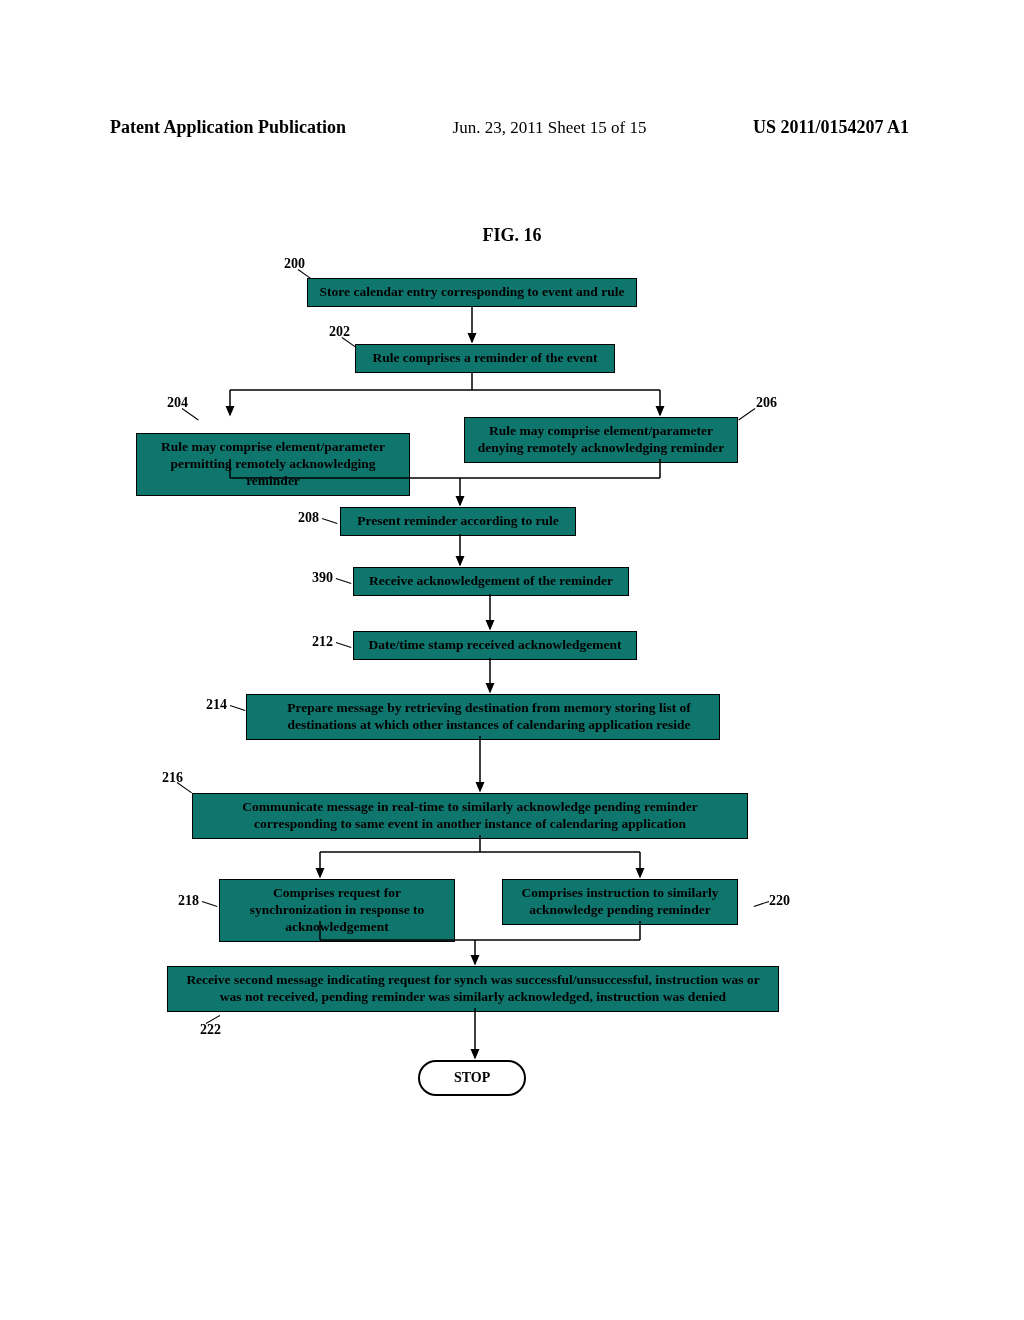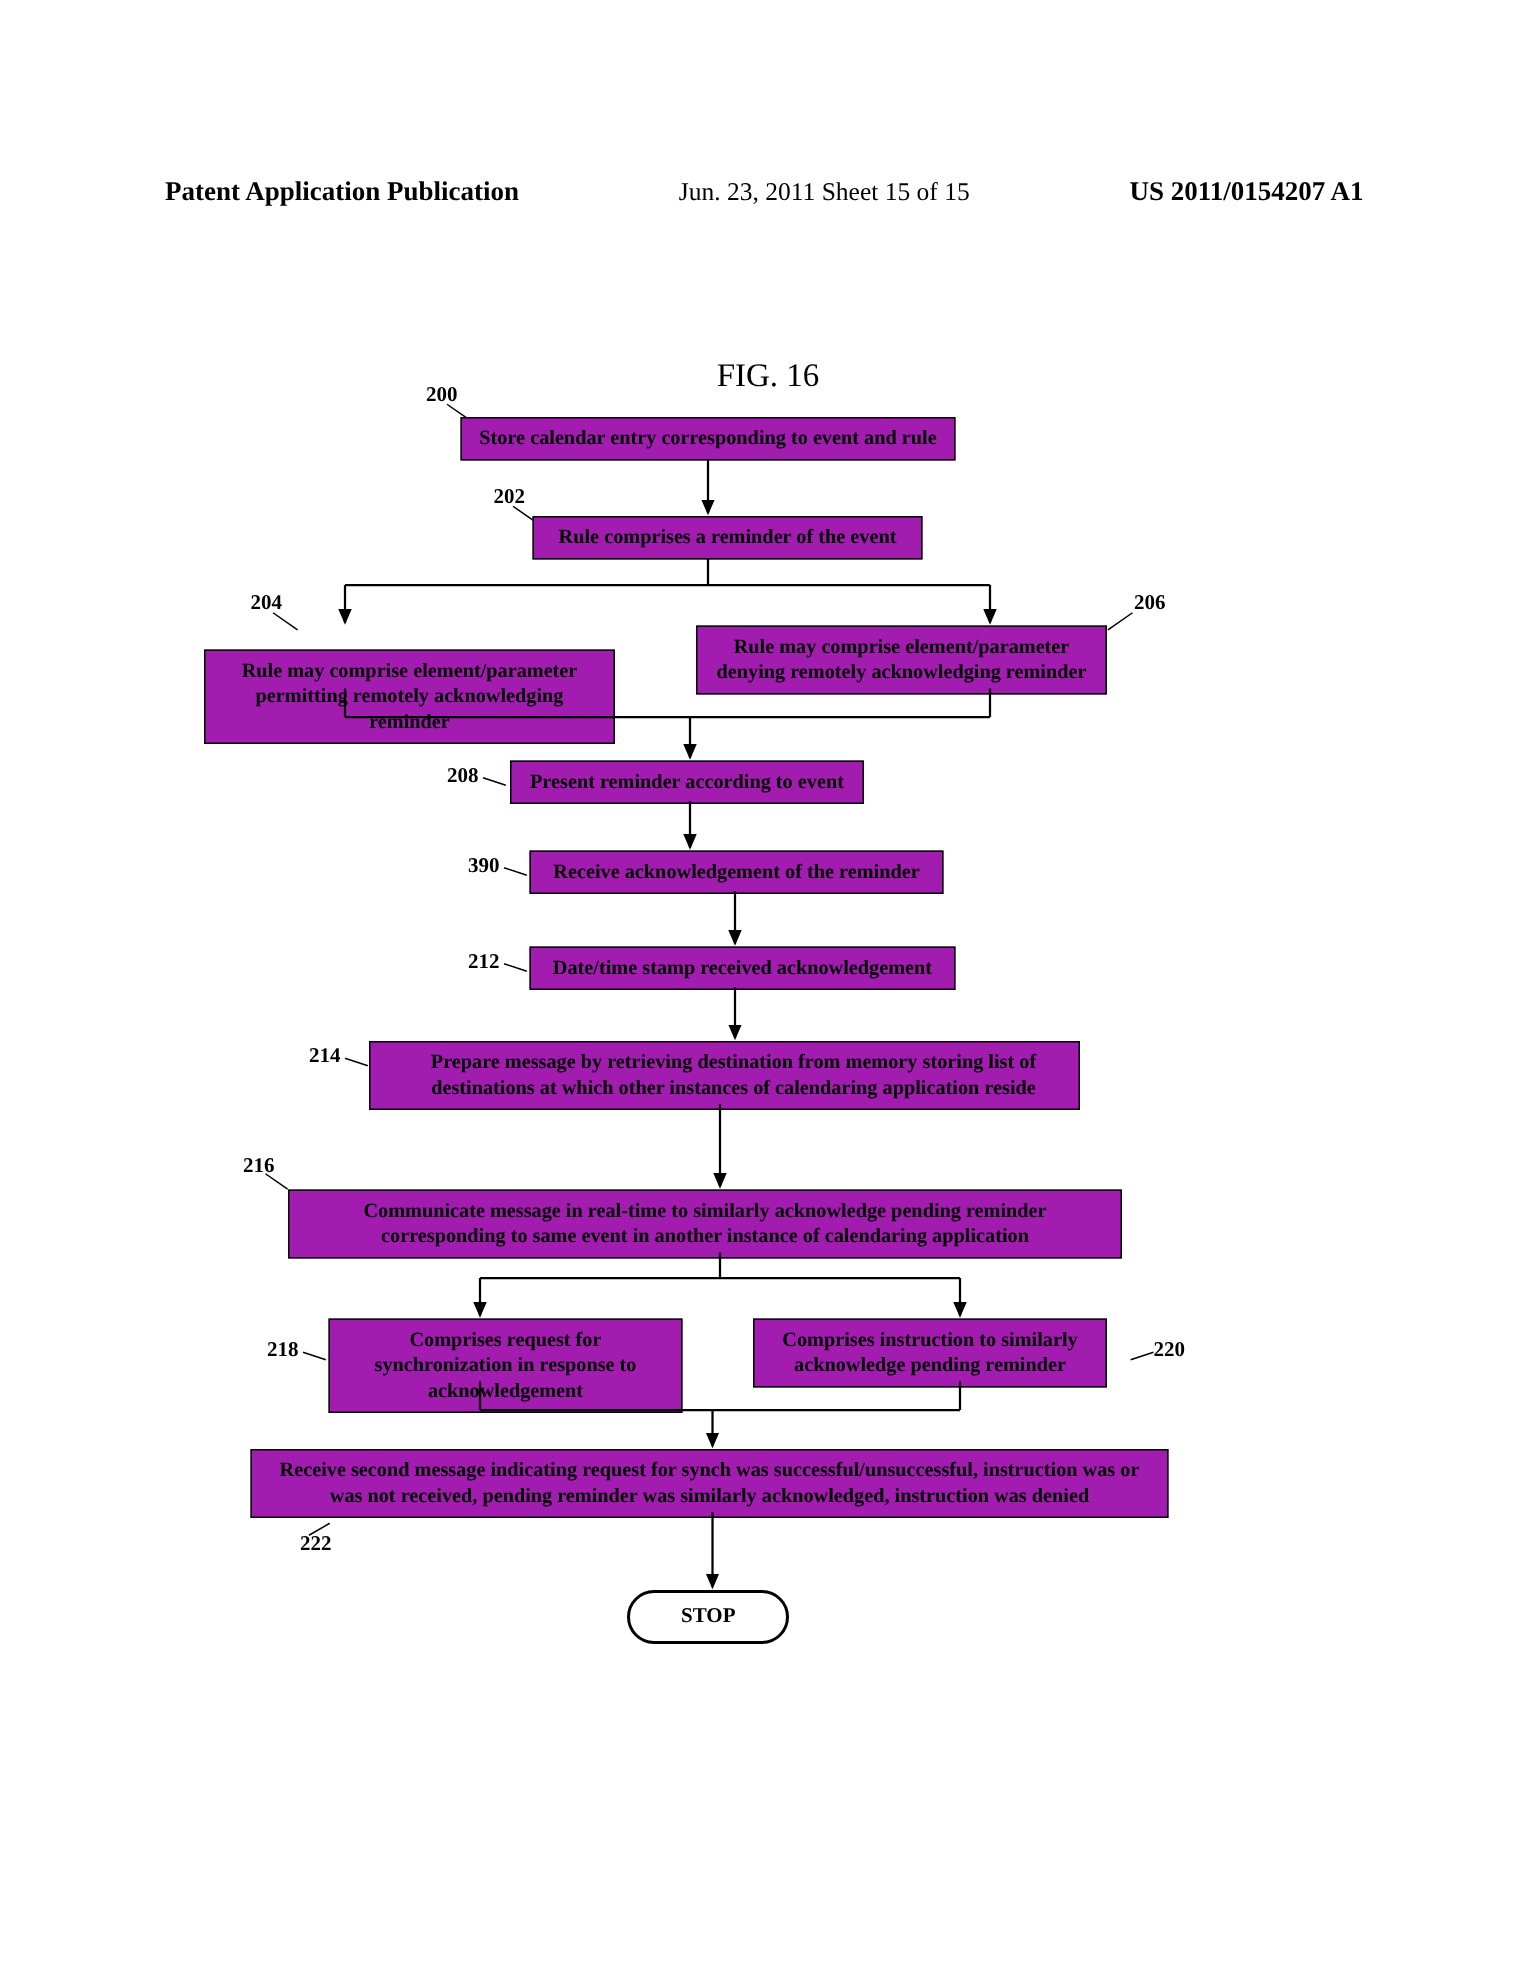--- a/index.html
+++ b/index.html
@@ -23,28 +23,27 @@
     margin-top: 39px;
   }
   .header-left { font-weight: bold; }
   .header-mid { font-size: 17px; }
   .header-right { font-weight: bold; text-align: right; }
   .fig-title {
     position: absolute;
     top: 225px;
     left: 50%;
     transform: translateX(-50%);
-    font-size: 22px;
-    font-weight: normal;
-    margin-top: 12px;
+    font-size: 18px;
+    font-weight: bold;
   }
   .box {
     position: absolute;
     border: 1.5px solid #000;
-    background: #a21caf;
+    background: #0f766e;
     text-align: center;
     font-size: 13.5px;
     font-weight: bold;
     padding: 5px 8px;
     line-height: 1.25;
   }
   .ref {
     position: absolute;
     font-size: 14px;
     font-weight: bold;
@@ -105,21 +104,21 @@
 <div class="lead" style="top:705px; left:230px; width:16px; transform:rotate(18deg);"></div>
 <div class="lead" style="top:782px; left:177px; width:18px; transform:rotate(35deg);"></div>
 <div class="lead" style="top:901px; left:202px; width:16px; transform:rotate(18deg);"></div>
 <div class="lead" style="top:901px; left:769px; width:16px; transform:rotate(162deg);"></div>
 <div class="lead" style="top:1023px; left:206px; width:16px; transform:rotate(-30deg);"></div>
 
 <div class="box" style="top:278px; left:307px; width:330px;">Store calendar entry corresponding to event and rule</div>
 <div class="box" style="top:344px; left:355px; width:260px;">Rule comprises a reminder of the event</div>
 <div class="box" style="top:417px; left:136px; width:274px;margin-top:16px;">Rule may comprise element/parameter permitting remotely acknowledging reminder</div>
 <div class="box" style="top:417px; left:464px; width:274px;">Rule may comprise element/parameter denying remotely acknowledging reminder</div>
-<div class="box" style="top:507px; left:340px; width:236px;">Present reminder according to event</div>
+<div class="box" style="top:507px; left:340px; width:236px;">Present reminder according to rule</div>
 <div class="box" style="top:567px; left:353px; width:276px;">Receive acknowledgement of the reminder</div>
 <div class="box" style="top:631px; left:353px; width:284px;">Date/time stamp received acknowledgement</div>
 <div class="box" style="top:694px; left:246px; width:474px;padding-left:20px;">Prepare message by retrieving destination from memory storing list of destinations at which other instances of calendaring application reside</div>
 <div class="box" style="top:793px; left:192px; width:556px;">Communicate message in real-time to similarly acknowledge pending reminder corresponding to same event in another instance of calendaring application</div>
 <div class="box" style="top:879px; left:219px; width:236px;">Comprises request for synchronization in response to acknowledgement</div>
 <div class="box" style="top:879px; left:502px; width:236px;">Comprises instruction to similarly acknowledge pending reminder</div>
 <div class="box" style="top:966px; left:167px; width:612px;">Receive second message indicating request for synch was successful/unsuccessful, instruction was or was not received, pending reminder was similarly acknowledged, instruction was denied</div>
 
 <div class="stop" style="top:1060px; left:418px;">STOP</div>
 

